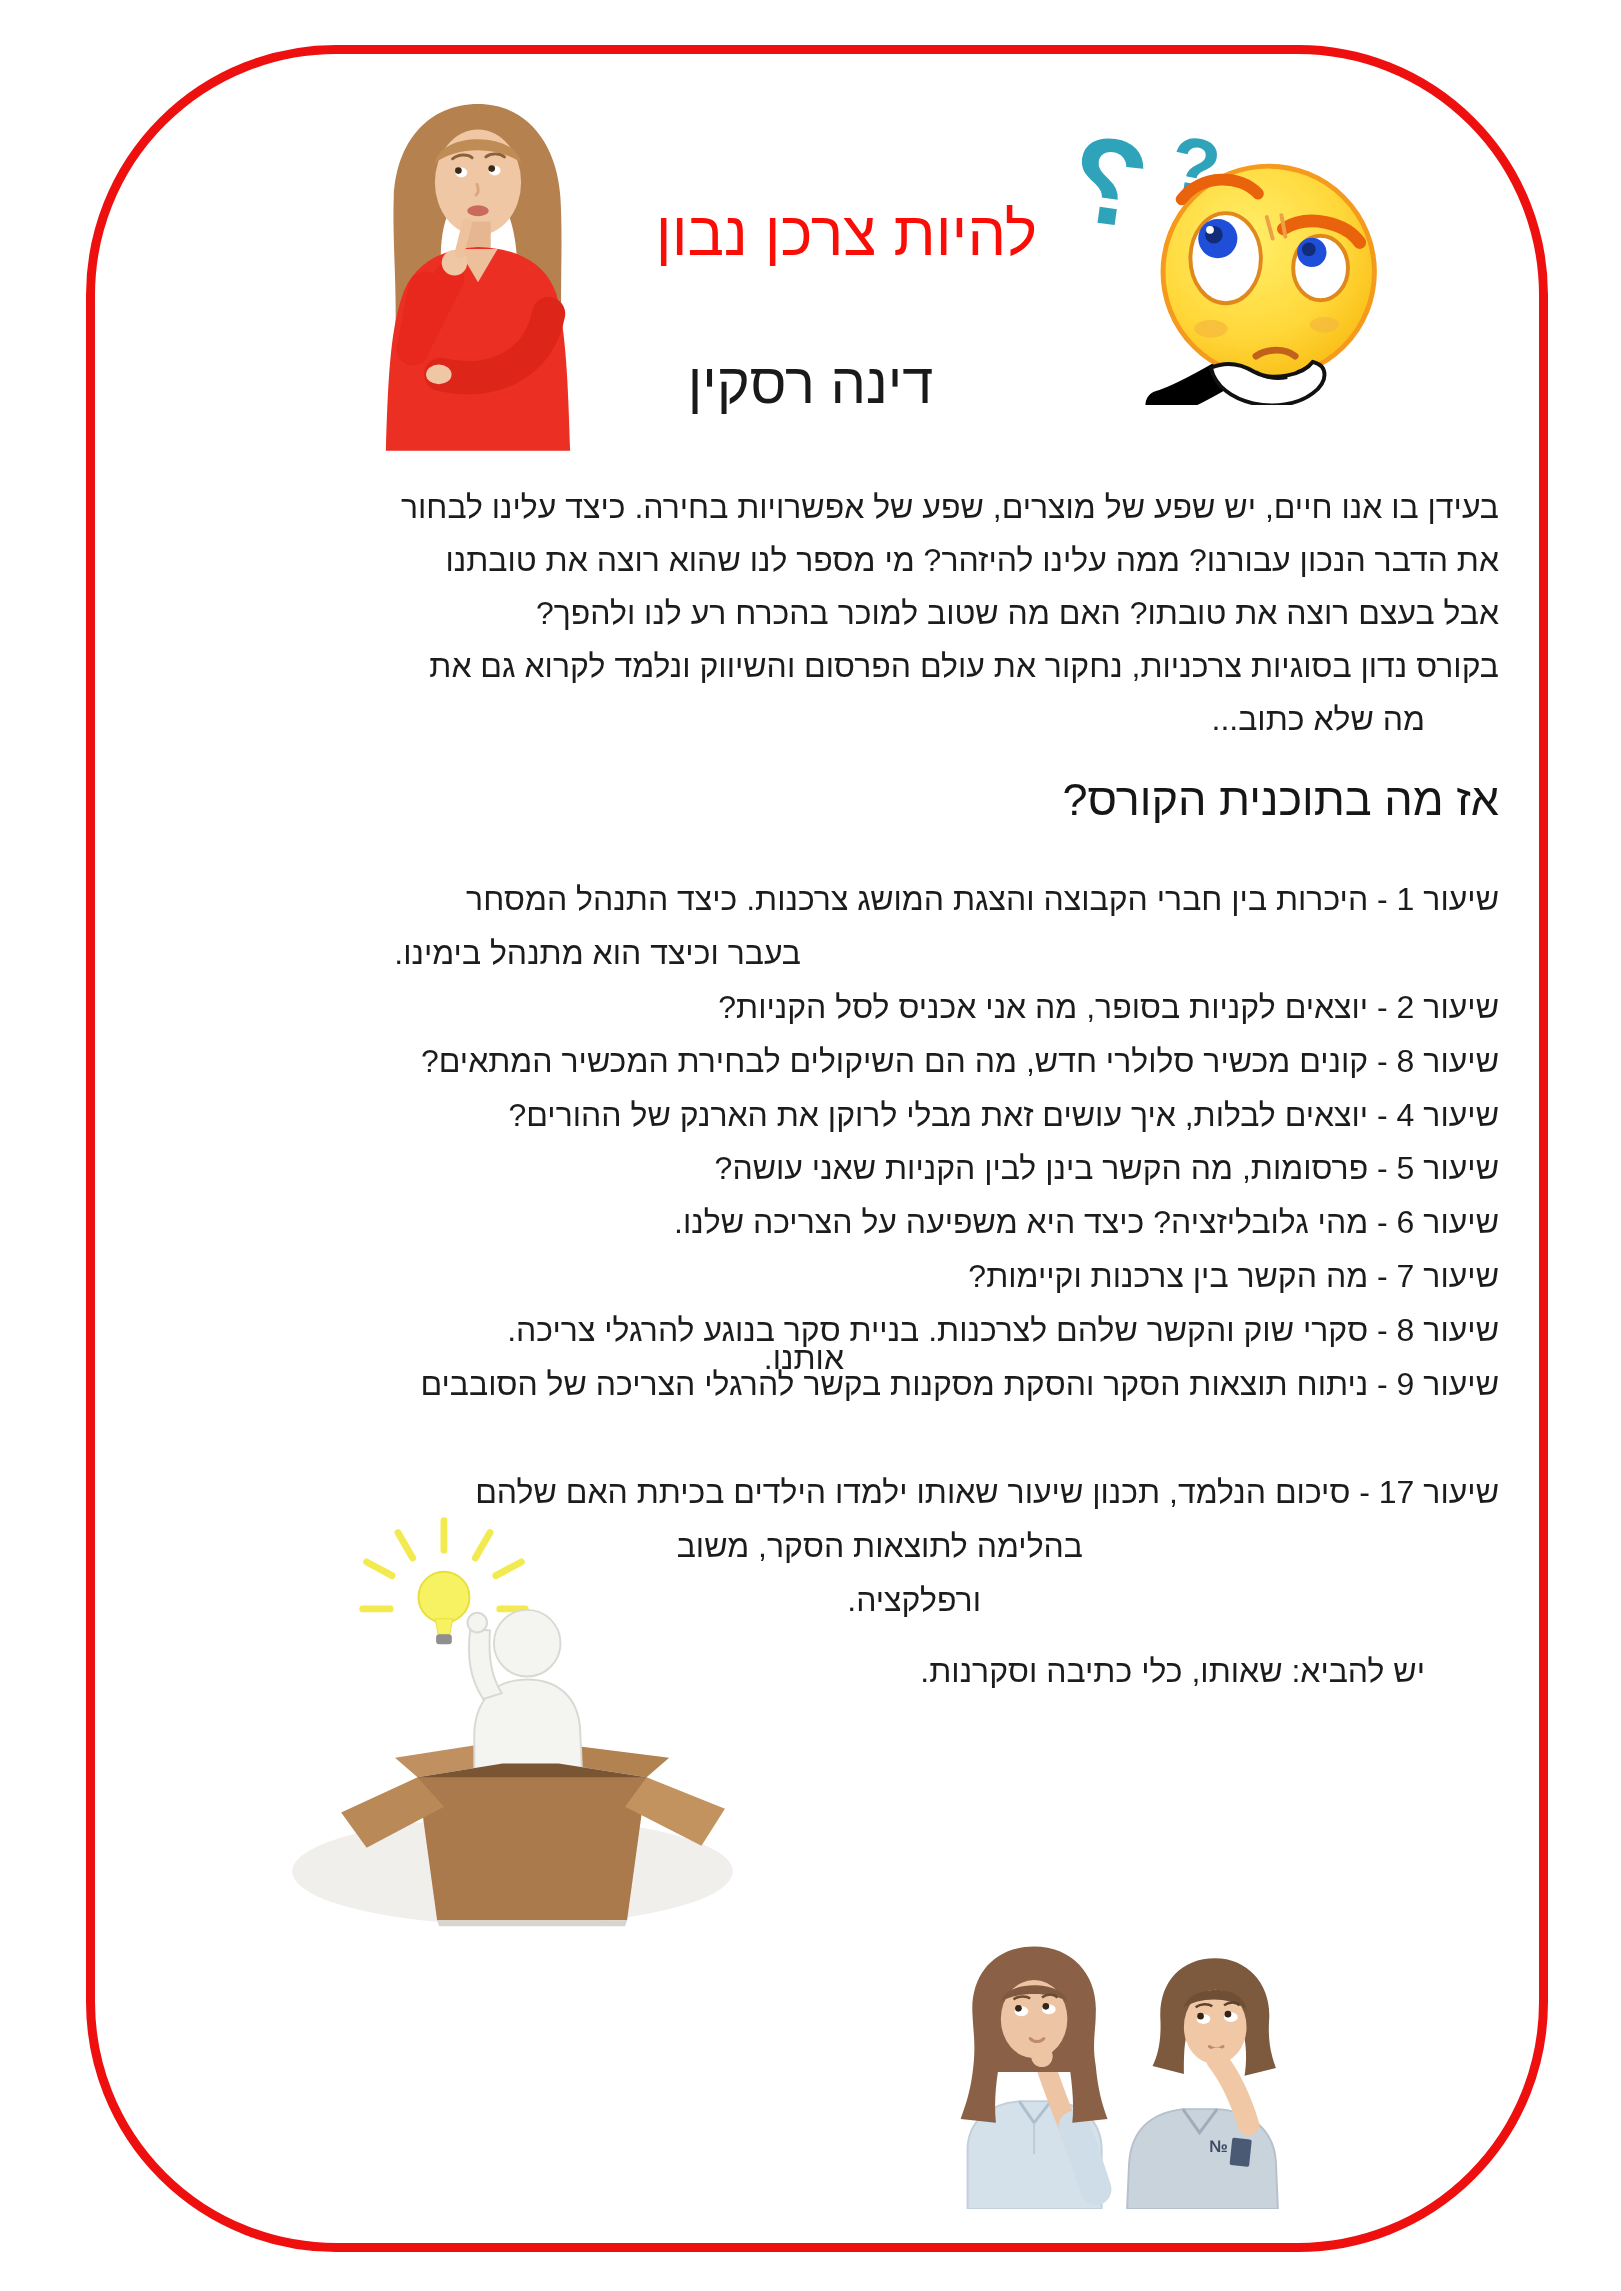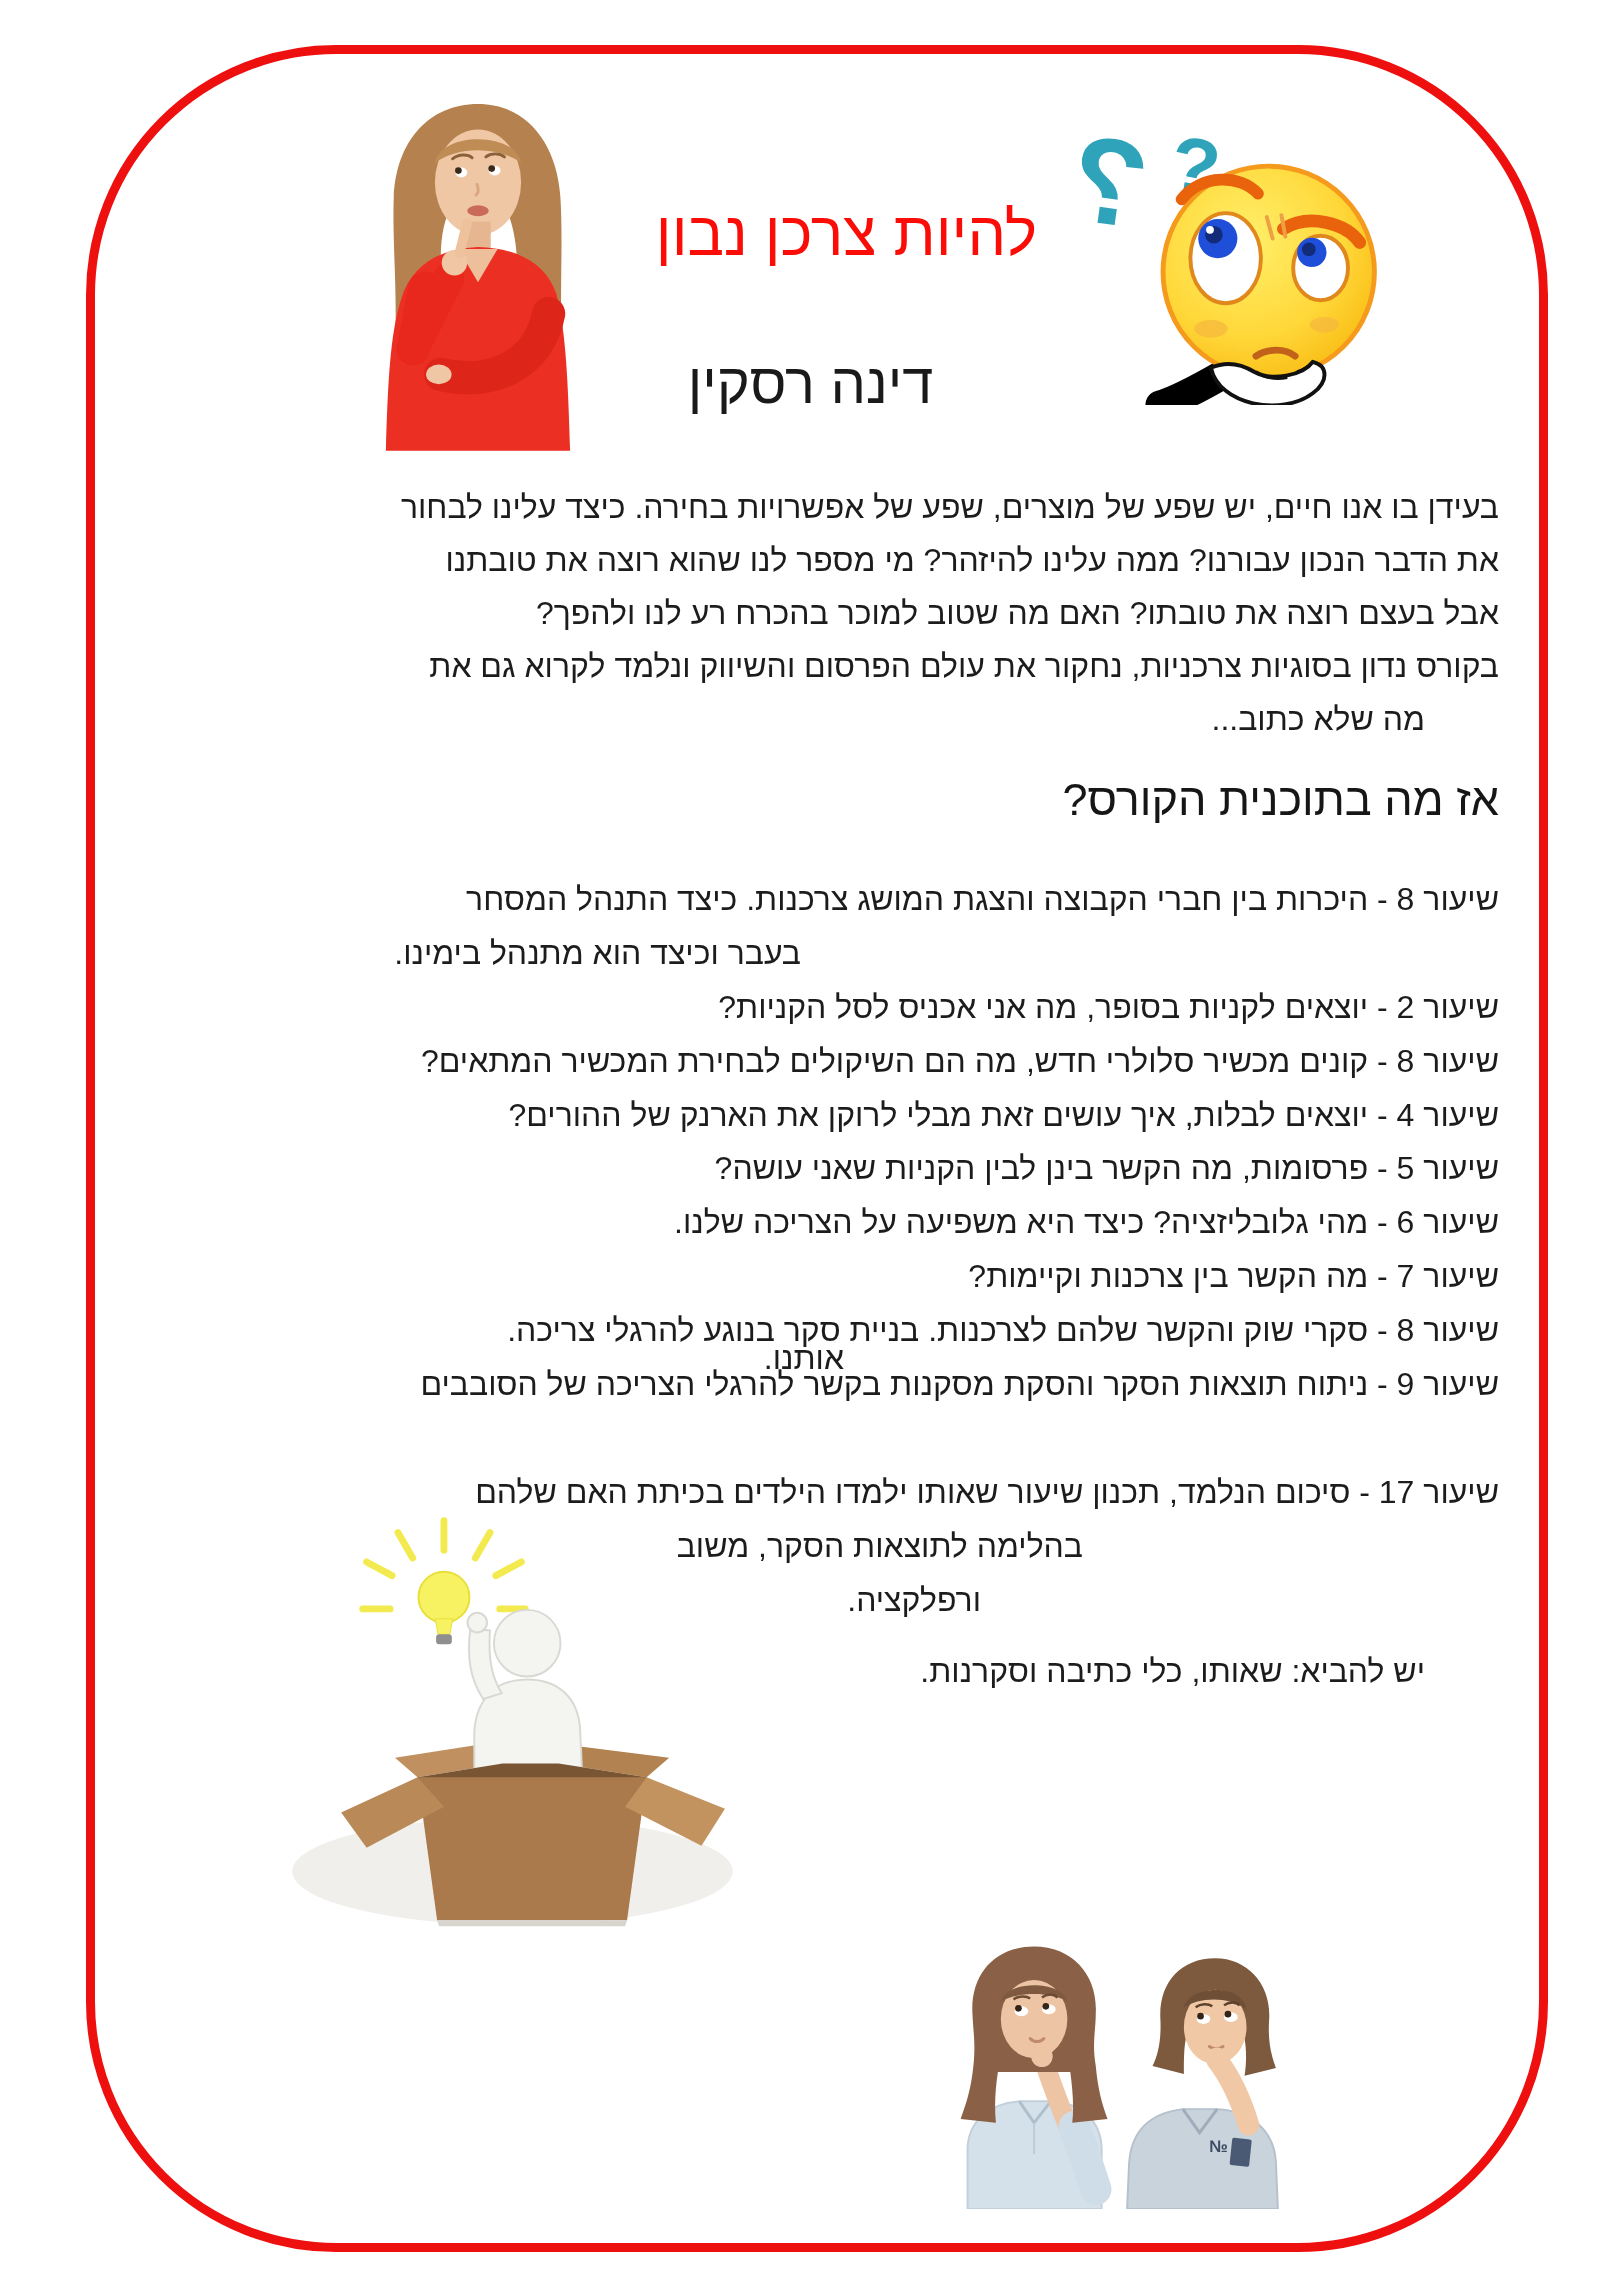--- a/index.html
+++ b/index.html
@@ -101,21 +101,21 @@
     <div class="tline" style="top:453px">בעידן בו אנו חיים, יש שפע של מוצרים, שפע של אפשרויות בחירה. כיצד עלינו לבחור</div>
     <div class="tline" style="top:506px">את הדבר הנכון עבורנו? ממה עלינו להיזהר? מי מספר לנו שהוא רוצה את טובתנו</div>
     <div class="tline" style="top:559px">אבל בעצם רוצה את טובתו? האם מה שטוב למוכר בהכרח רע לנו ולהפך?</div>
     <div class="tline" style="top:612px">בקורס נדון בסוגיות צרכניות, נחקור את עולם הפרסום והשיווק ונלמד לקרוא גם את</div>
     <div class="tline ind-e" style="top:665px">מה שלא כתוב...</div>
   </div>
 
   <div class="heading">אז מה בתוכנית הקורס?</div>
 
   <div>
-    <div class="tline" style="top:845px">שיעור 8 - היכרות בין חברי הקבוצה והצגת המושג צרכנות. כיצד התנהל המסחר</div>
+    <div class="tline" style="top:845px">שיעור 1 - היכרות בין חברי הקבוצה והצגת המושג צרכנות. כיצד התנהל המסחר</div>
     <div class="tline ind-a" style="top:899px">בעבר וכיצד הוא מתנהל בימינו.</div>
     <div class="tline" style="top:953px">שיעור 2 - יוצאים לקניות בסופר, מה אני אכניס לסל הקניות?</div>
     <div class="tline" style="top:1007px">שיעור 8 - קונים מכשיר סלולרי חדש, מה הם השיקולים לבחירת המכשיר המתאים?</div>
     <div class="tline" style="top:1061px">שיעור 4 - יוצאים לבלות, איך עושים זאת מבלי לרוקן את הארנק של ההורים?</div>
     <div class="tline" style="top:1114px">שיעור 5 - פרסומות, מה הקשר בינן לבין הקניות שאני עושה?</div>
     <div class="tline" style="top:1168px">שיעור 6 - מהי גלובליזציה? כיצד היא משפיעה על הצריכה שלנו.</div>
     <div class="tline" style="top:1222px">שיעור 7 - מה הקשר בין צרכנות וקיימות?</div>
     <div class="tline" style="top:1276px">שיעור 8 - סקרי שוק והקשר שלהם לצרכנות. בניית סקר בנוגע להרגלי צריכה.</div>
     <div class="tline" style="top:1330px">שיעור 9 - ניתוח תוצאות הסקר והסקת מסקנות בקשר להרגלי הצריכה של הסובבים</div>
     <div class="tline ind-b" style="top:1304px">אותנו.</div>

